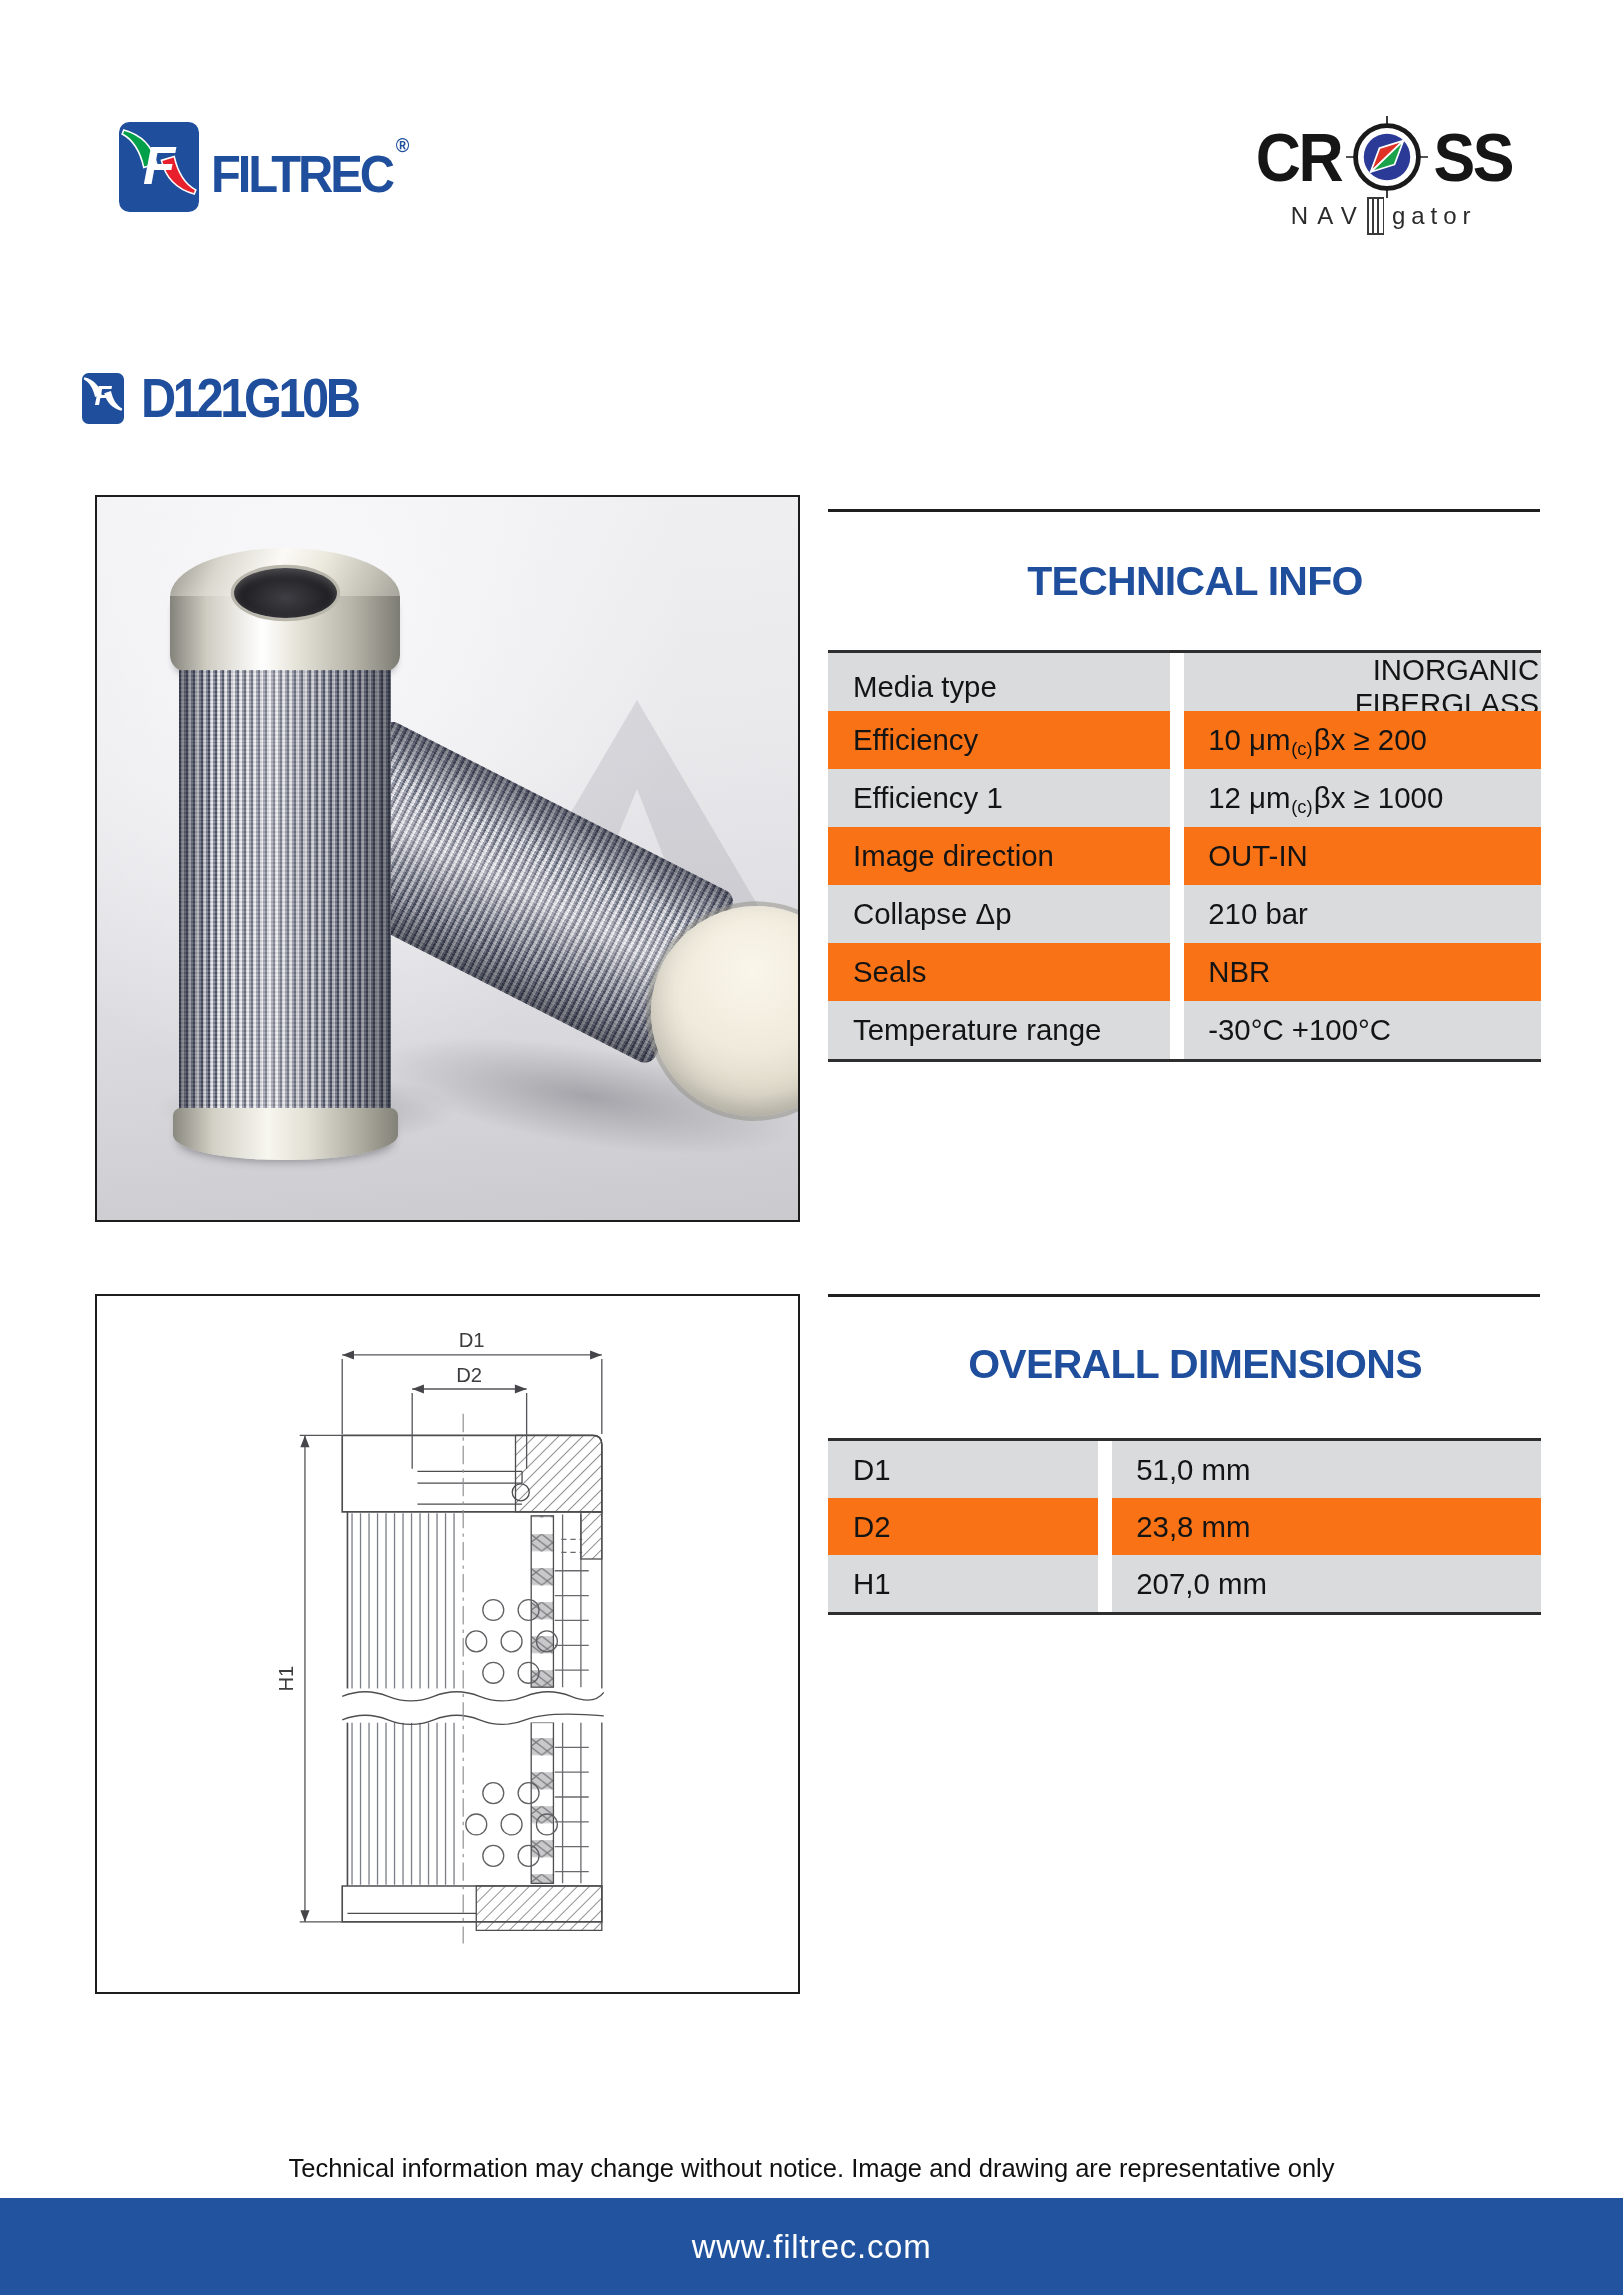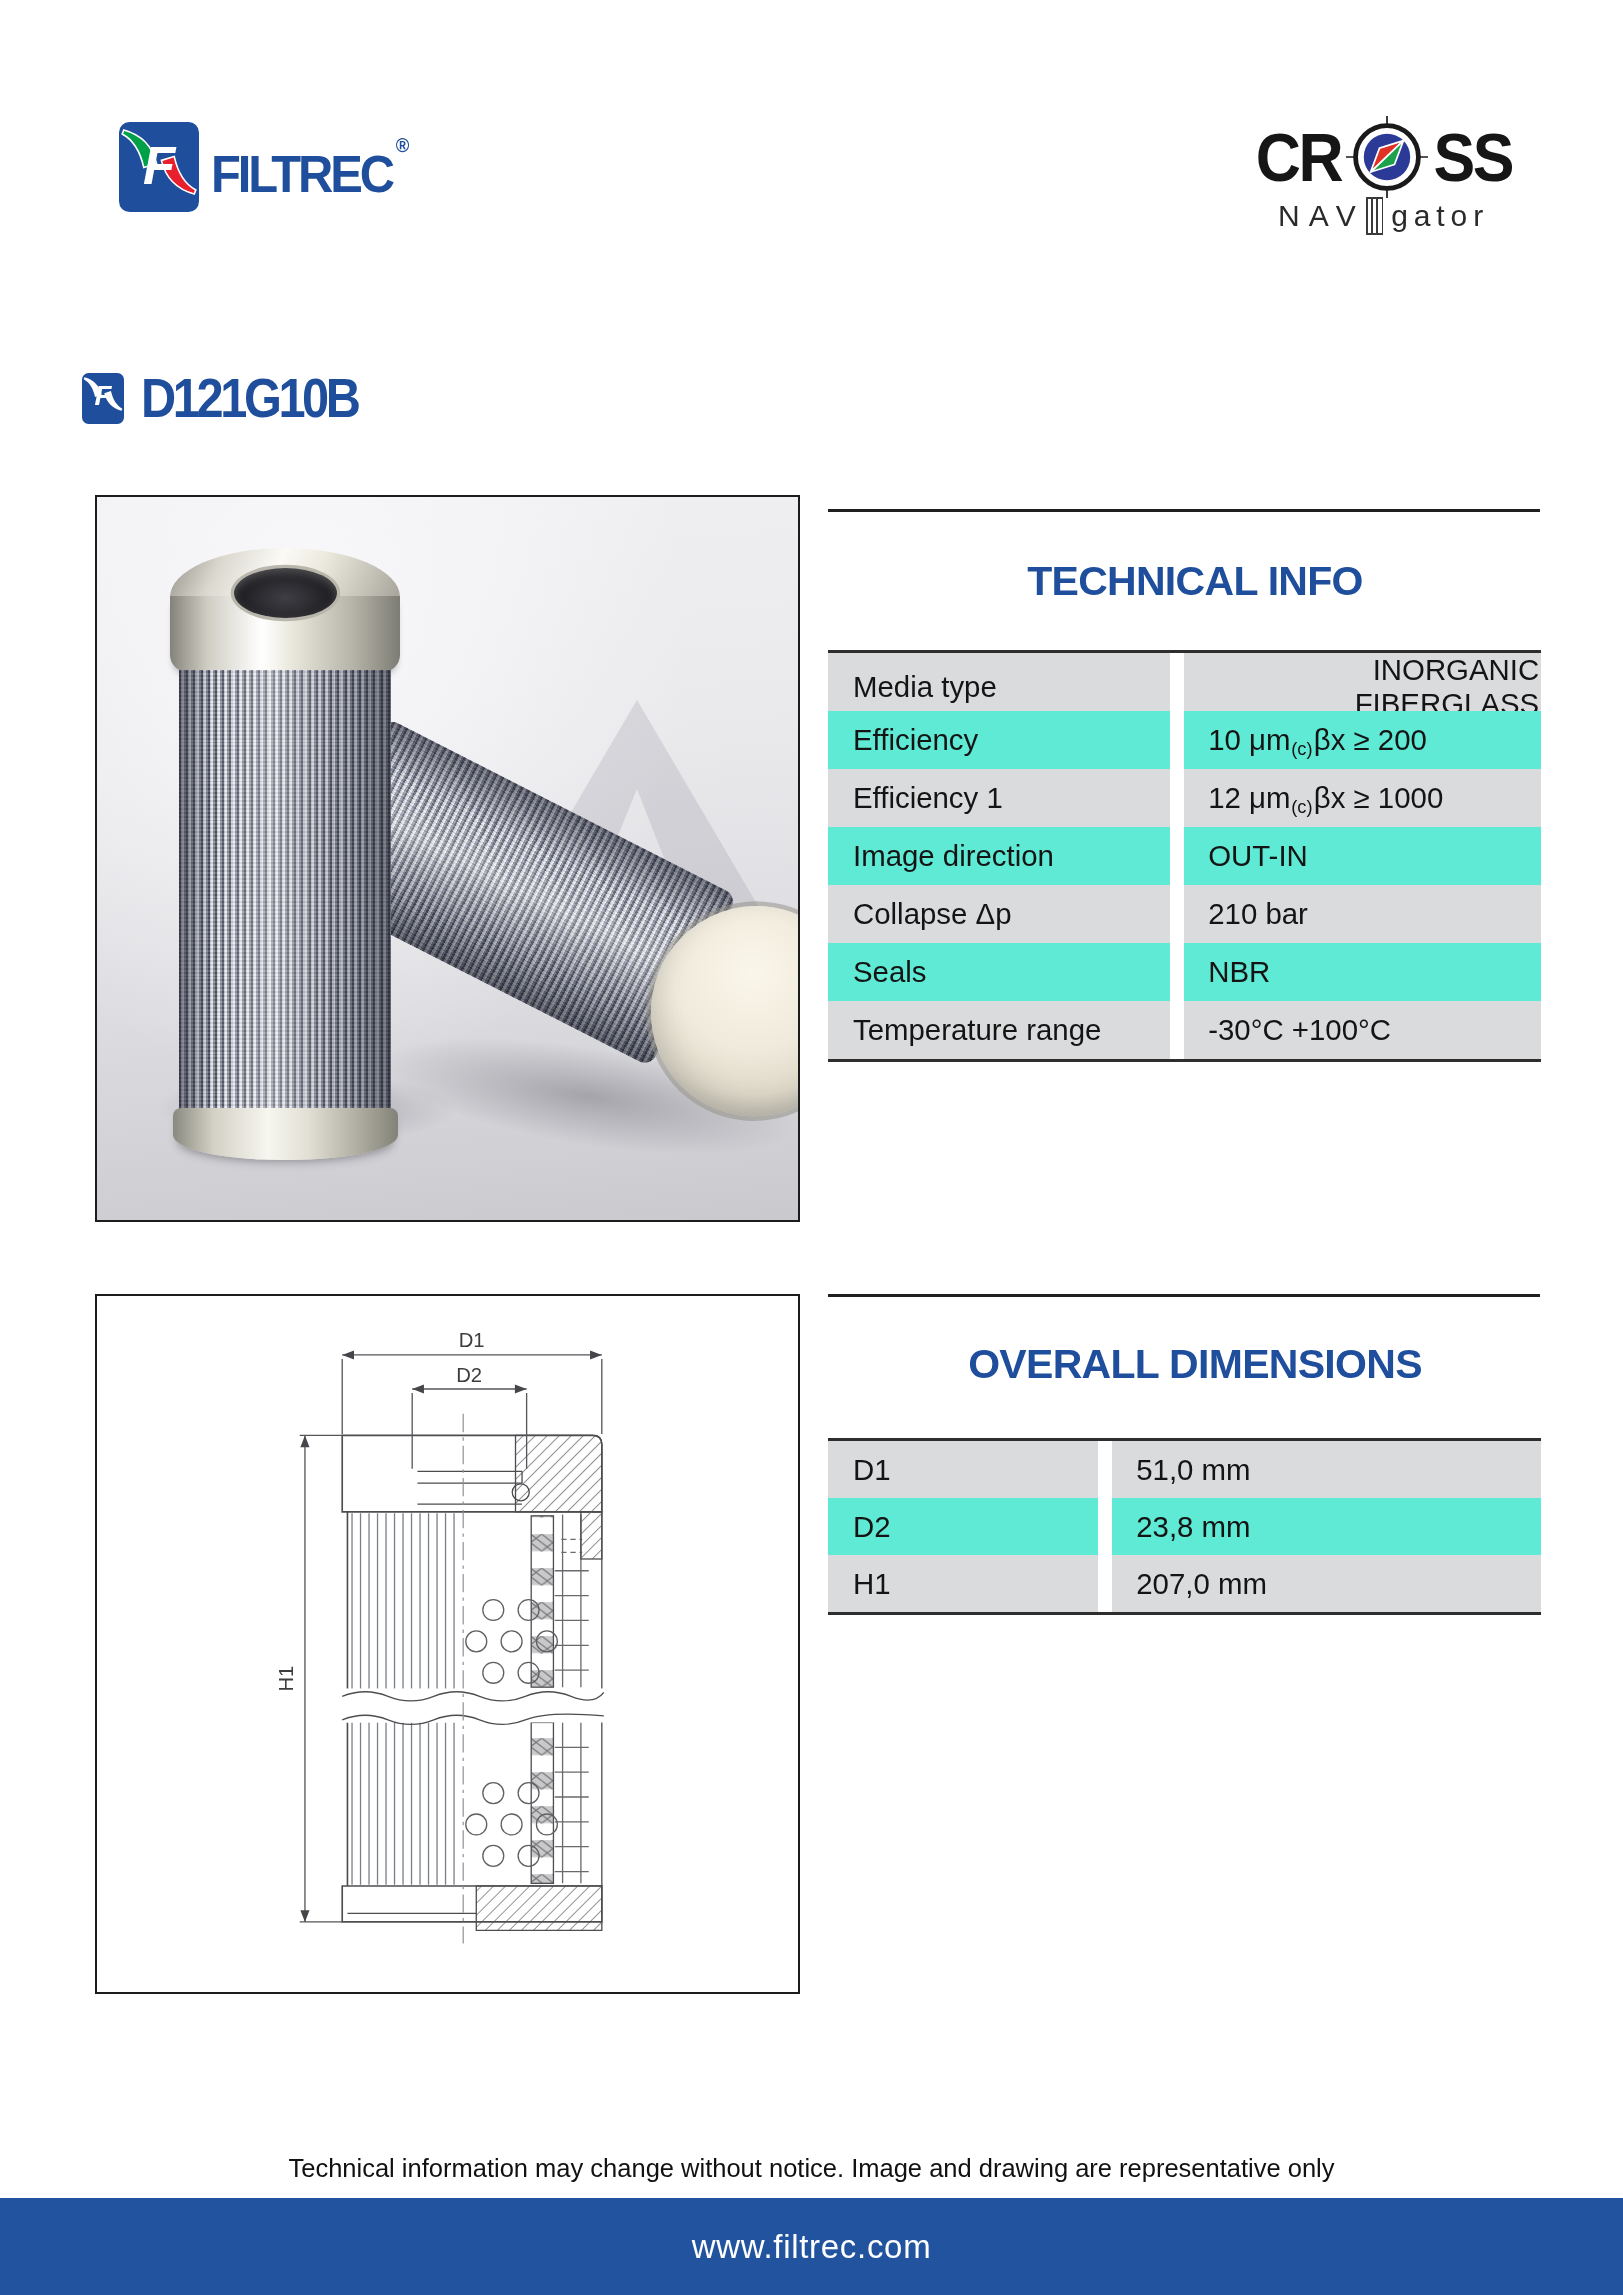--- a/index.html
+++ b/index.html
@@ -15,21 +15,21 @@
   .filtrec-word{position:relative; margin-left:11.8px; margin-top:9.2px;
     font-weight:bold; font-size:52px; letter-spacing:-3.3px; color:#1f4e9c; line-height:72px;
     transform:scaleX(.94); transform-origin:left center;}
   .filtrec-reg{font-size:19.6px; letter-spacing:0; vertical-align:super; position:relative; top:-22px; left:3.9px; font-weight:bold;}
 
   .cross-logo{position:absolute; left:1256px; top:116px; width:255px;}
   .cross-line1{display:flex; align-items:center; justify-content:center;}
   .cross-word{font-weight:bold; font-size:68px; letter-spacing:-2.6px; color:#161616; line-height:68px; transform:scaleX(.92); }
   .compass{width:82px; height:82px; margin:0 1.3px; flex:0 0 auto;}
   .cross-line2{display:flex; align-items:center; justify-content:center; margin-top:-1.3px;}
-  .cross-sub{font-size:30px; color:#2a2a2a; letter-spacing:9.2px; line-height:34px;}
+  .cross-sub{font-size:24px; color:#2a2a2a; letter-spacing:9.2px; line-height:34px;}
   .cross-sub.right{letter-spacing:5.9px;}
   .column-glyph{display:inline-block; width:17px; height:34px; margin:0 7.9px 0 1.3px;
     background:repeating-linear-gradient(90deg,#3a3a3a 0 2px,#ffffff 2px 5.2px);
     border-top:2.6px solid #3a3a3a; border-bottom:2.6px solid #3a3a3a;}
 
   
   .title-row{position:absolute; left:82px; top:370px; display:flex; align-items:center;}
   .title-icon{width:42px; height:51px; border-radius:6.5px; background:#1f4e9c; position:relative; overflow:hidden; flex:0 0 auto;}
   .title-icon svg{position:absolute; inset:0;}
   .product-code{margin-left:17px; font-weight:bold; font-size:56px; letter-spacing:-3.9px; color:#1f4e9c;
@@ -86,21 +86,21 @@
 
   
   .rule{position:absolute; left:828px; width:712px; height:3.3px; background:#1f1f1f;}
   .section-title{position:absolute; left:839px; width:712px; text-align:center;
     font-weight:bold; font-size:41px; color:#1f4e9c; letter-spacing:-0.7px; line-height:42px;}
   .spec-table{position:absolute; left:828px; width:713px; border-top:3.3px solid #2e2e2e; border-bottom:3.3px solid #2e2e2e;text-align:right;}
   .t-row{display:grid; height:58px;}
   .tech .t-row{grid-template-columns:342px 5.2px 366px;}
   .dims .t-row{grid-template-columns:270px 5.2px 438px;}
   .dims .t-row{height:57px;}
-  .t-label,.t-value{display:flex; align-items:center; font-size:29.4px; color:#141414; background:#5eead4;}
+  .t-label,.t-value{display:flex; align-items:center; font-size:29.4px; color:#141414; background:#f97316;}
   .t-label{padding-left:25px;}
   .t-value{padding-left:24px;margin-left:9px;}
   .t-gap{background:#ffffff;}
   .t-row.grey .t-label,.t-row.grey .t-value{background:#dadbdc;}
   .sub{font-size:18.3px; position:relative; top:9.2px; margin:0 1.3px 0 0.7px;}
 
   
   .drawing-box svg text{font-family:"Liberation Sans",sans-serif; font-size:31px; fill:#3d3d40;}
 
   

